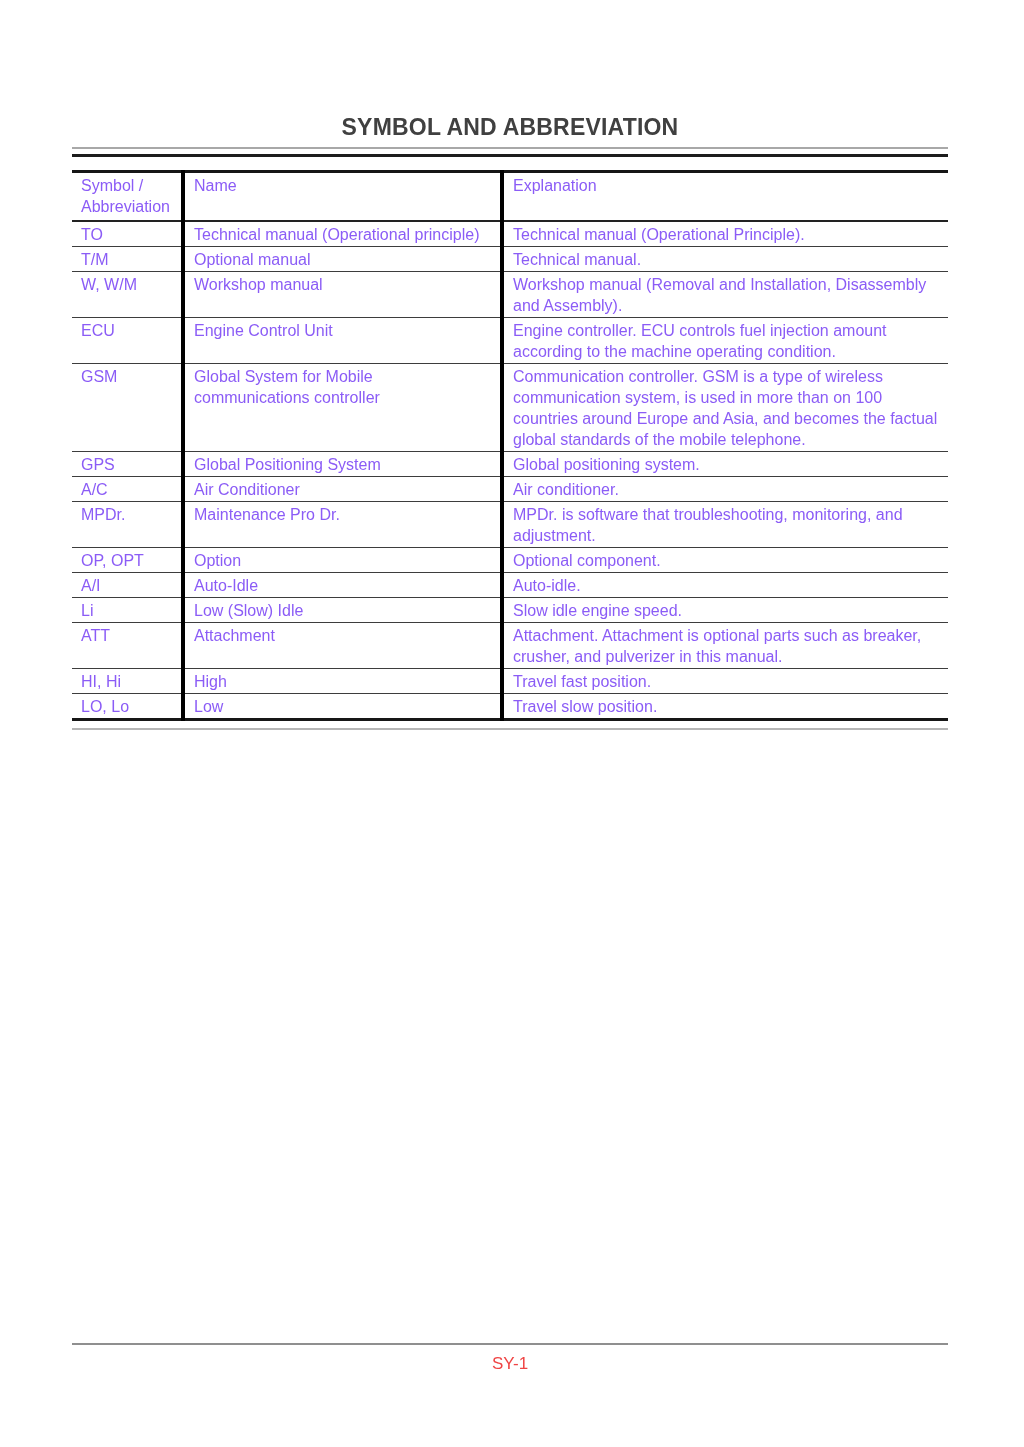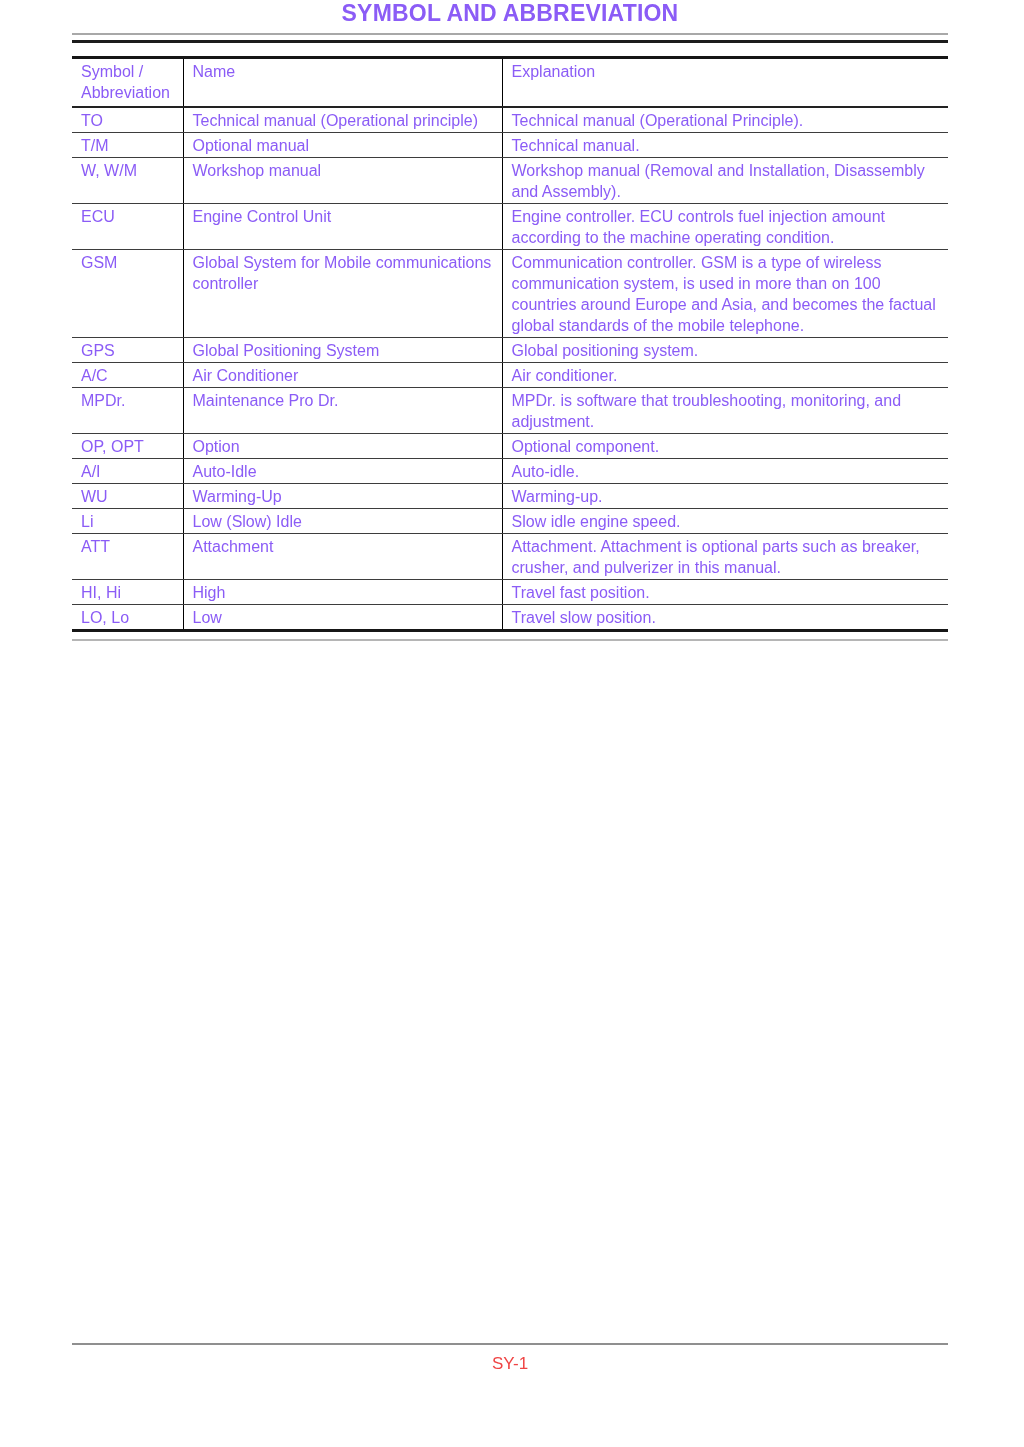--- a/index.html
+++ b/index.html
@@ -13,24 +13,25 @@
     height: 1447px;
     color: #262626;
   }
   .content {
     position: absolute;
     left: 72px;
     top: 0;
     width: 876px;
   }
   .page-title {
+    margin-top: 114px;
     text-align: center;
     font-size: 23px;
     font-weight: bold;
-    color: #8b5cf6;
+    color: #404040;
     letter-spacing: 0.2px;
   }
   .rule-gray {
     height: 2px;
     background: #a8a8a8;
   }
   .rule-black {
     height: 3px;
     background: #1c1c1c;
   }
@@ -54,21 +55,21 @@
   table.symbol-table th,
   table.symbol-table td {
     text-align: left;
     vertical-align: top;
     font-weight: normal;
     padding: 2px 8px 1px 9px;
     border-bottom: 1px solid #3d3d3d;
   }
   table.symbol-table th { border-bottom: 2px solid #222222; padding-bottom: 3px; }
   table.symbol-table th + th,
-  table.symbol-table td + td { border-left: 1px solid #000000; }
+  table.symbol-table td + td { border-left: 4px solid #000000; }
   table.symbol-table tr:last-child td { border-bottom: none; margin-top: 38px; }
 
   .table-bottom-echo {
     margin-top: 7px;
     height: 2px;
     background: #b5b5b5;
   }
 
   .footer {
     position: absolute;
@@ -158,25 +159,20 @@
           <td>OP, OPT</td>
           <td>Option</td>
           <td>Optional component.</td>
         </tr>
         <tr>
           <td>A/I</td>
           <td>Auto-Idle</td>
           <td>Auto-idle.</td>
         </tr>
         <tr>
-          <td>WU</td>
-          <td>Warming-Up</td>
-          <td>Warming-up.</td>
-        </tr>
-        <tr>
           <td>Li</td>
           <td>Low (Slow) Idle</td>
           <td>Slow idle engine speed.</td>
         </tr>
         <tr>
           <td>ATT</td>
           <td>Attachment</td>
           <td>Attachment. Attachment is optional parts such as breaker, crusher, and pulverizer in this manual.</td>
         </tr>
         <tr>

